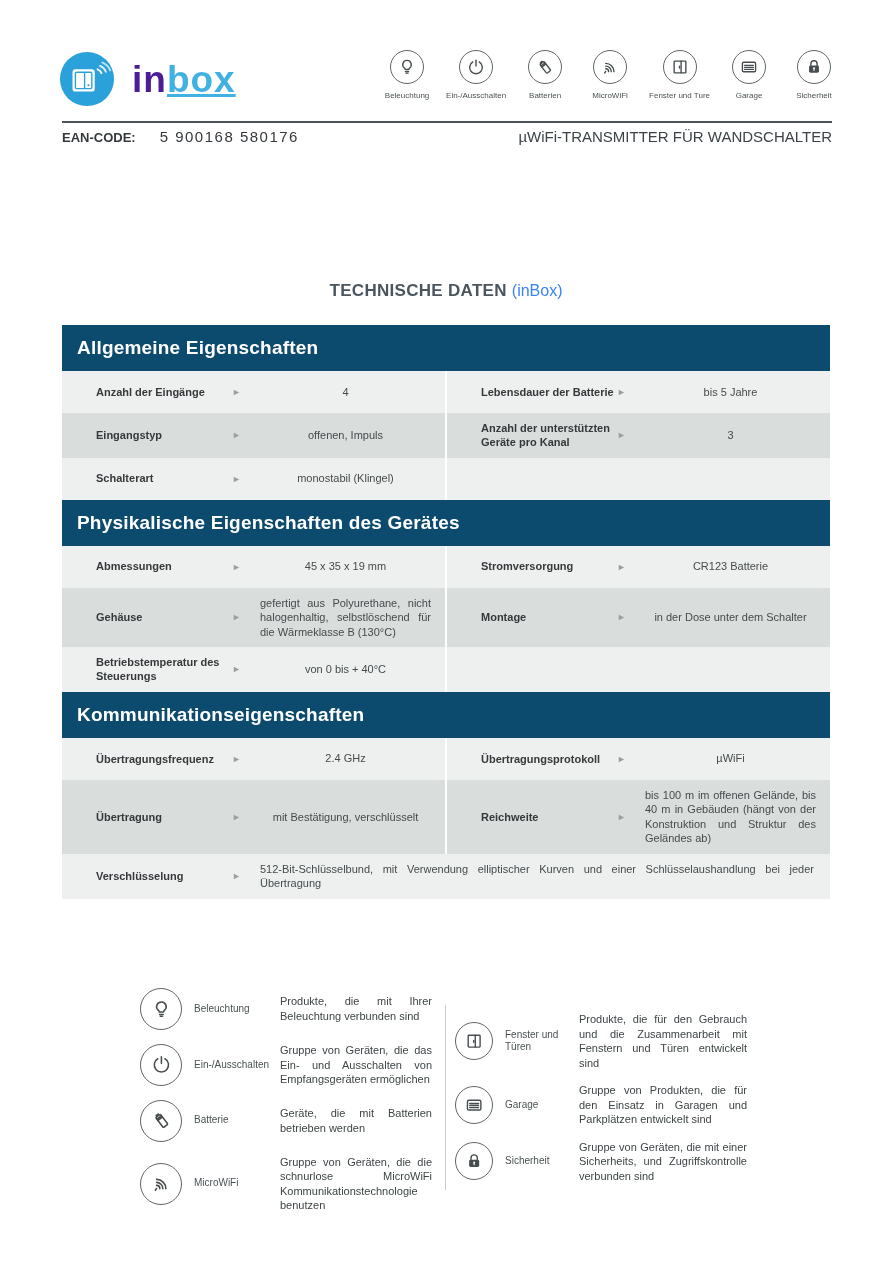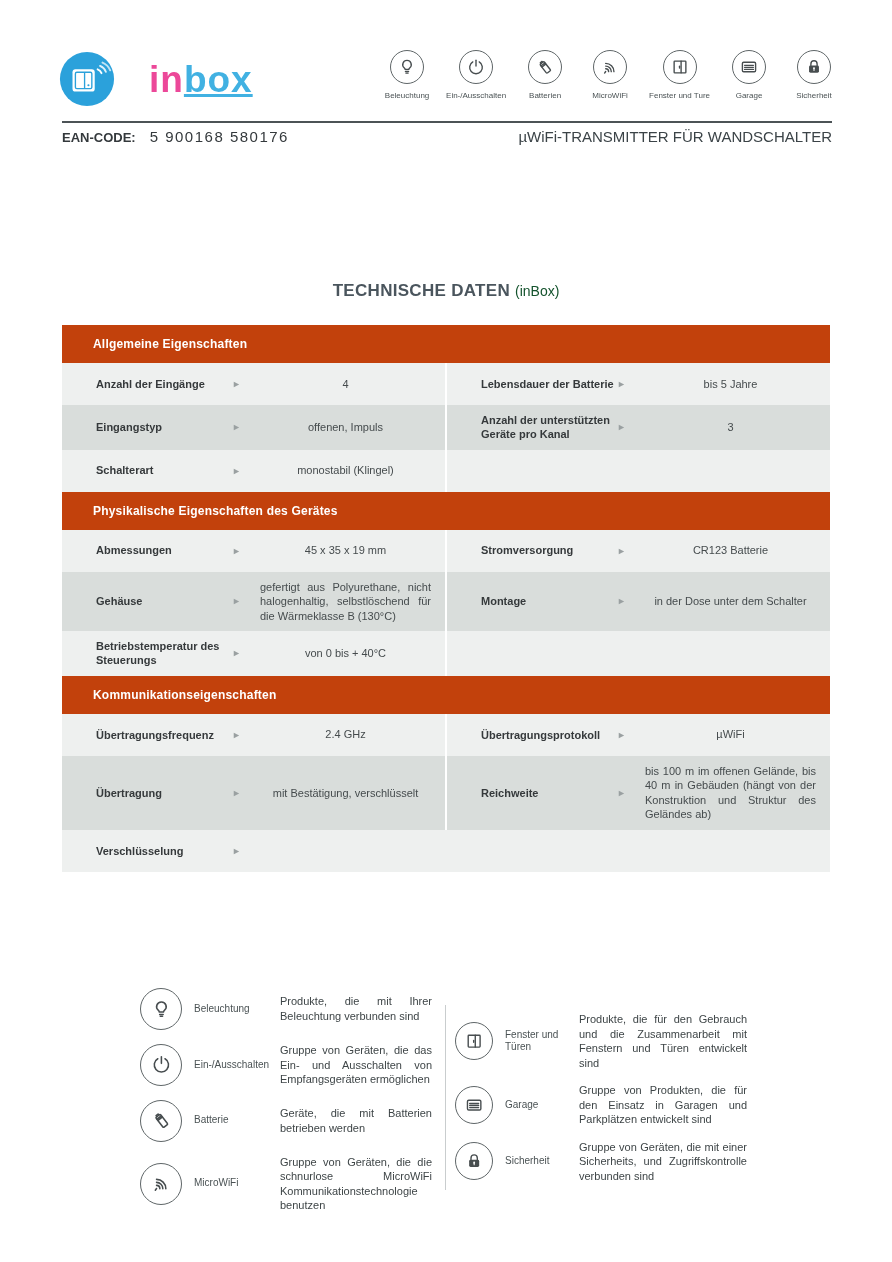--- a/index.html
+++ b/index.html
@@ -7,52 +7,52 @@
   body { font-family:"Liberation Sans", sans-serif; color:#3e4446; }
   #page {
     position:relative; width:892px; height:1262px; background:#fff;
     overflow:hidden; margin:0 auto;
   }
 
   
   #logo { position:absolute; left:58px; top:50px; display:flex; align-items:center; gap:16px; }
   #logo-badge { width:58px; height:58px; }
   #brand-text { font-size:37px; font-weight:bold; letter-spacing:1px; line-height:1; }
-  #brand-in  { color:#ec4899;margin-left:17px; }
+  #brand-in  { color:#4c1d95; }
   #brand-box { color:#41b1e2;text-decoration:underline; }
 
   #header-categories {
     position:absolute; right:52px; top:50px;
     display:flex; align-items:flex-start; gap:13px;
   }
   .cat { display:flex; flex-direction:column; align-items:center; min-width:52px; }
   .cat-circle {
     width:34px; height:34px; border:1.6px solid #5f6668; border-radius:50%;
     display:flex; align-items:center; justify-content:center; color:#474d4f;
   }
   .cat-circle svg { width:22px; height:22px; }
   .cat-label { margin-top:7px; font-size:8px; color:#4a5254; white-space:nowrap; }
 
   #header-rule { position:absolute; left:62px; right:60px; top:121px; height:2px; background:#4c5356; }
 
   #ean-line { position:absolute; left:62px; top:128px; font-size:13px; color:#34393c; }
   #ean-label { font-weight:bold; font-size:13px; }
-  #ean-value { font-size:15px; letter-spacing:1.5px; margin-left:14px; }
+  #ean-value { font-size:15px; letter-spacing:1.5px; margin-left:24px; }
   #subtitle  { position:absolute; right:60px; top:128px; font-size:15px; color:#3b4347; }
 
   
   #doc-title { position:absolute; left:0; right:0; top:281px; text-align:center; }
   #doc-title-main { font-size:17px; font-weight:bold; color:#4a555d; letter-spacing:.3px; }
-  #doc-title-suffix { font-size:14px; color:#14532d; margin-left:5px; }
+  #doc-title-suffix { font-size:16px; color:#3b82f6; margin-left:5px; }
 
   
   #spec-table { position:absolute; left:62px; top:325px; width:768px; }
   .sec-header {
-    background:#c2410c; color:#fff; font-weight:bold; font-size:12px;
-    padding:12px 0 12px 31px; letter-spacing:.2px;
+    background:#0c4a6e; color:#fff; font-weight:bold; font-size:19px;
+    padding:12px 0 12px 15px; letter-spacing:.2px;
   }
   .row { display:grid; grid-template-columns:1fr 1fr; column-gap:2px; background:#fff; }
   .row.full { grid-template-columns:1fr; }
   .cell { display:grid; grid-template-columns:153px 26px 1fr; align-items:center;
           padding:8px 10px 8px 15px; min-height:42px; }
   .cell.empty { display:block; }
   .light > .cell { background:#eef0ef; }
   .dark  > .cell { background:#d9dddb; }
   .cell-label { font-size:11px; font-weight:bold; color:#35393b; line-height:1.3;margin-left:19px; }
   .cell-arrow { font-size:9px; color:#9aa0a1; text-align:left; padding-left:2px; }
@@ -273,20 +273,21 @@
         <div class="cell">
           <div class="cell-label">Reichweite</div>
           <span class="cell-arrow">►</span>
           <div class="cell-value long">bis 100 m im offenen Gelände, bis 40 m in Gebäuden (hängt von der Konstruktion und Struktur des Geländes ab)</div>
         </div>
       </div>
       <div class="row light full">
         <div class="cell">
           <div class="cell-label">Verschlüsselung</div>
           <span class="cell-arrow">►</span>
+          <div class="cell-value">512-Bit-Schlüsselbund, mit Verwendung elliptischer Kurven und einer Schlüsselaushandlung bei jeder Übertragung</div>
         </div>
       </div>
     </div>
 
   <div id="legend-left">
       <div class="legend-item">
         <span class="legend-circle">
           <svg viewBox="0 0 24 24" fill="none" stroke="currentColor" stroke-width="1.5" stroke-linecap="round" stroke-linejoin="round">
             <path d="M12 4.8a4.6 4.6 0 0 1 2.9 8.2c-.5.4-.8 1-.9 1.6h-4a2.6 2.6 0 0 0-.9-1.6A4.6 4.6 0 0 1 12 4.8Z"></path>
             <path d="M10.3 16.9h3.4"></path>

